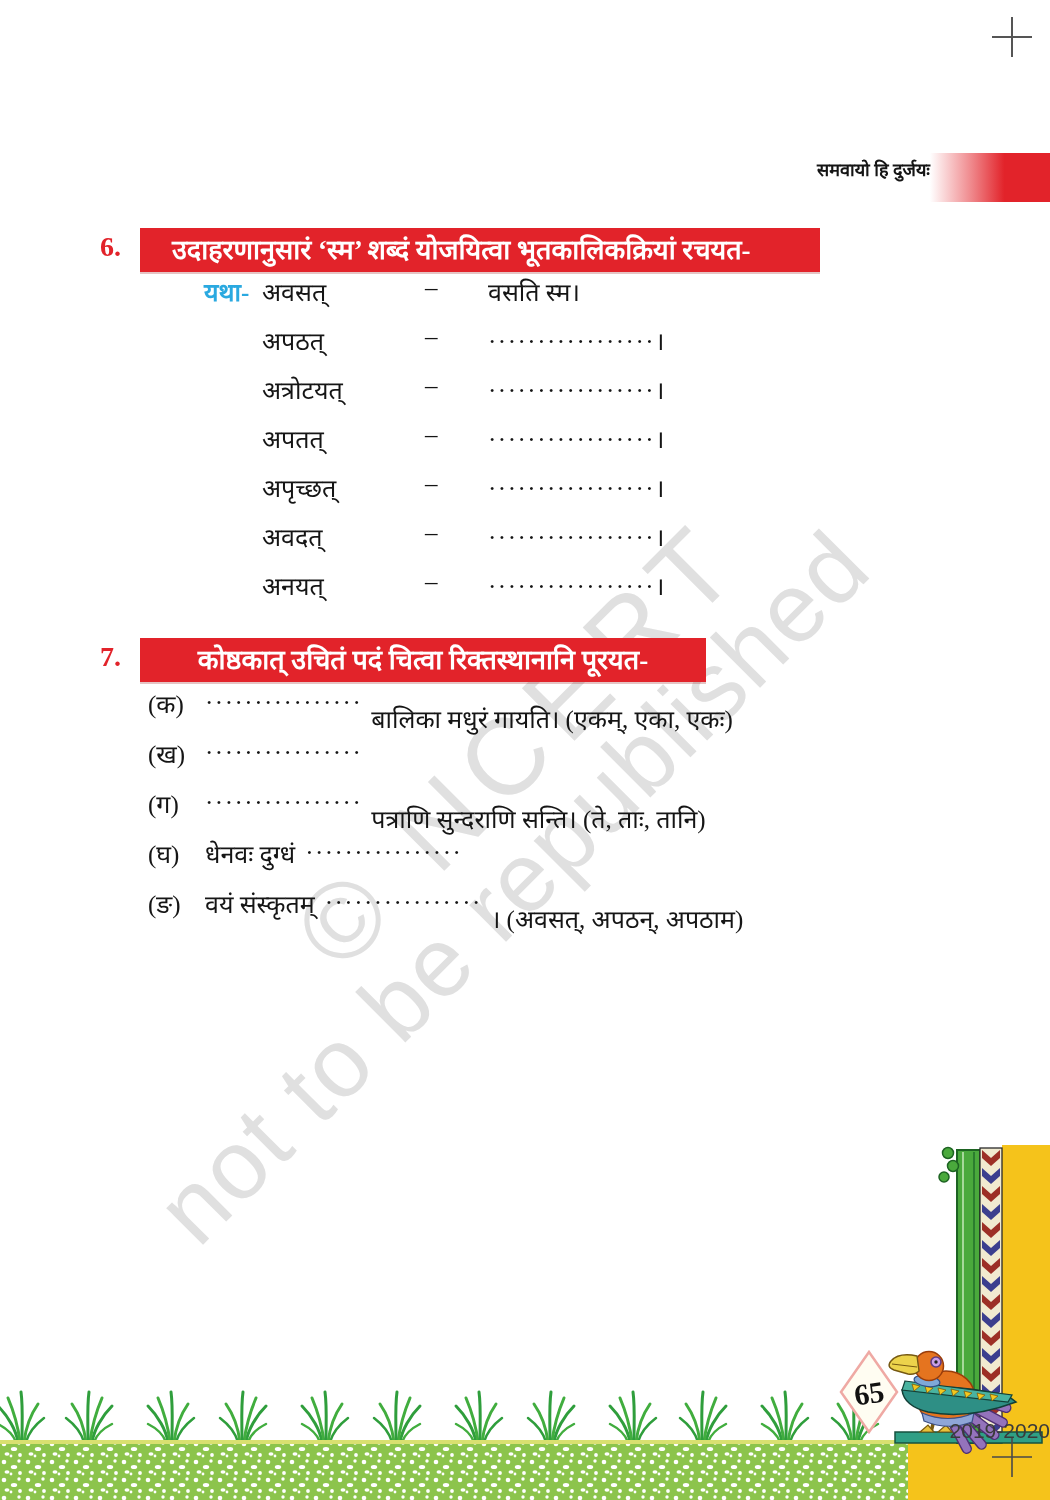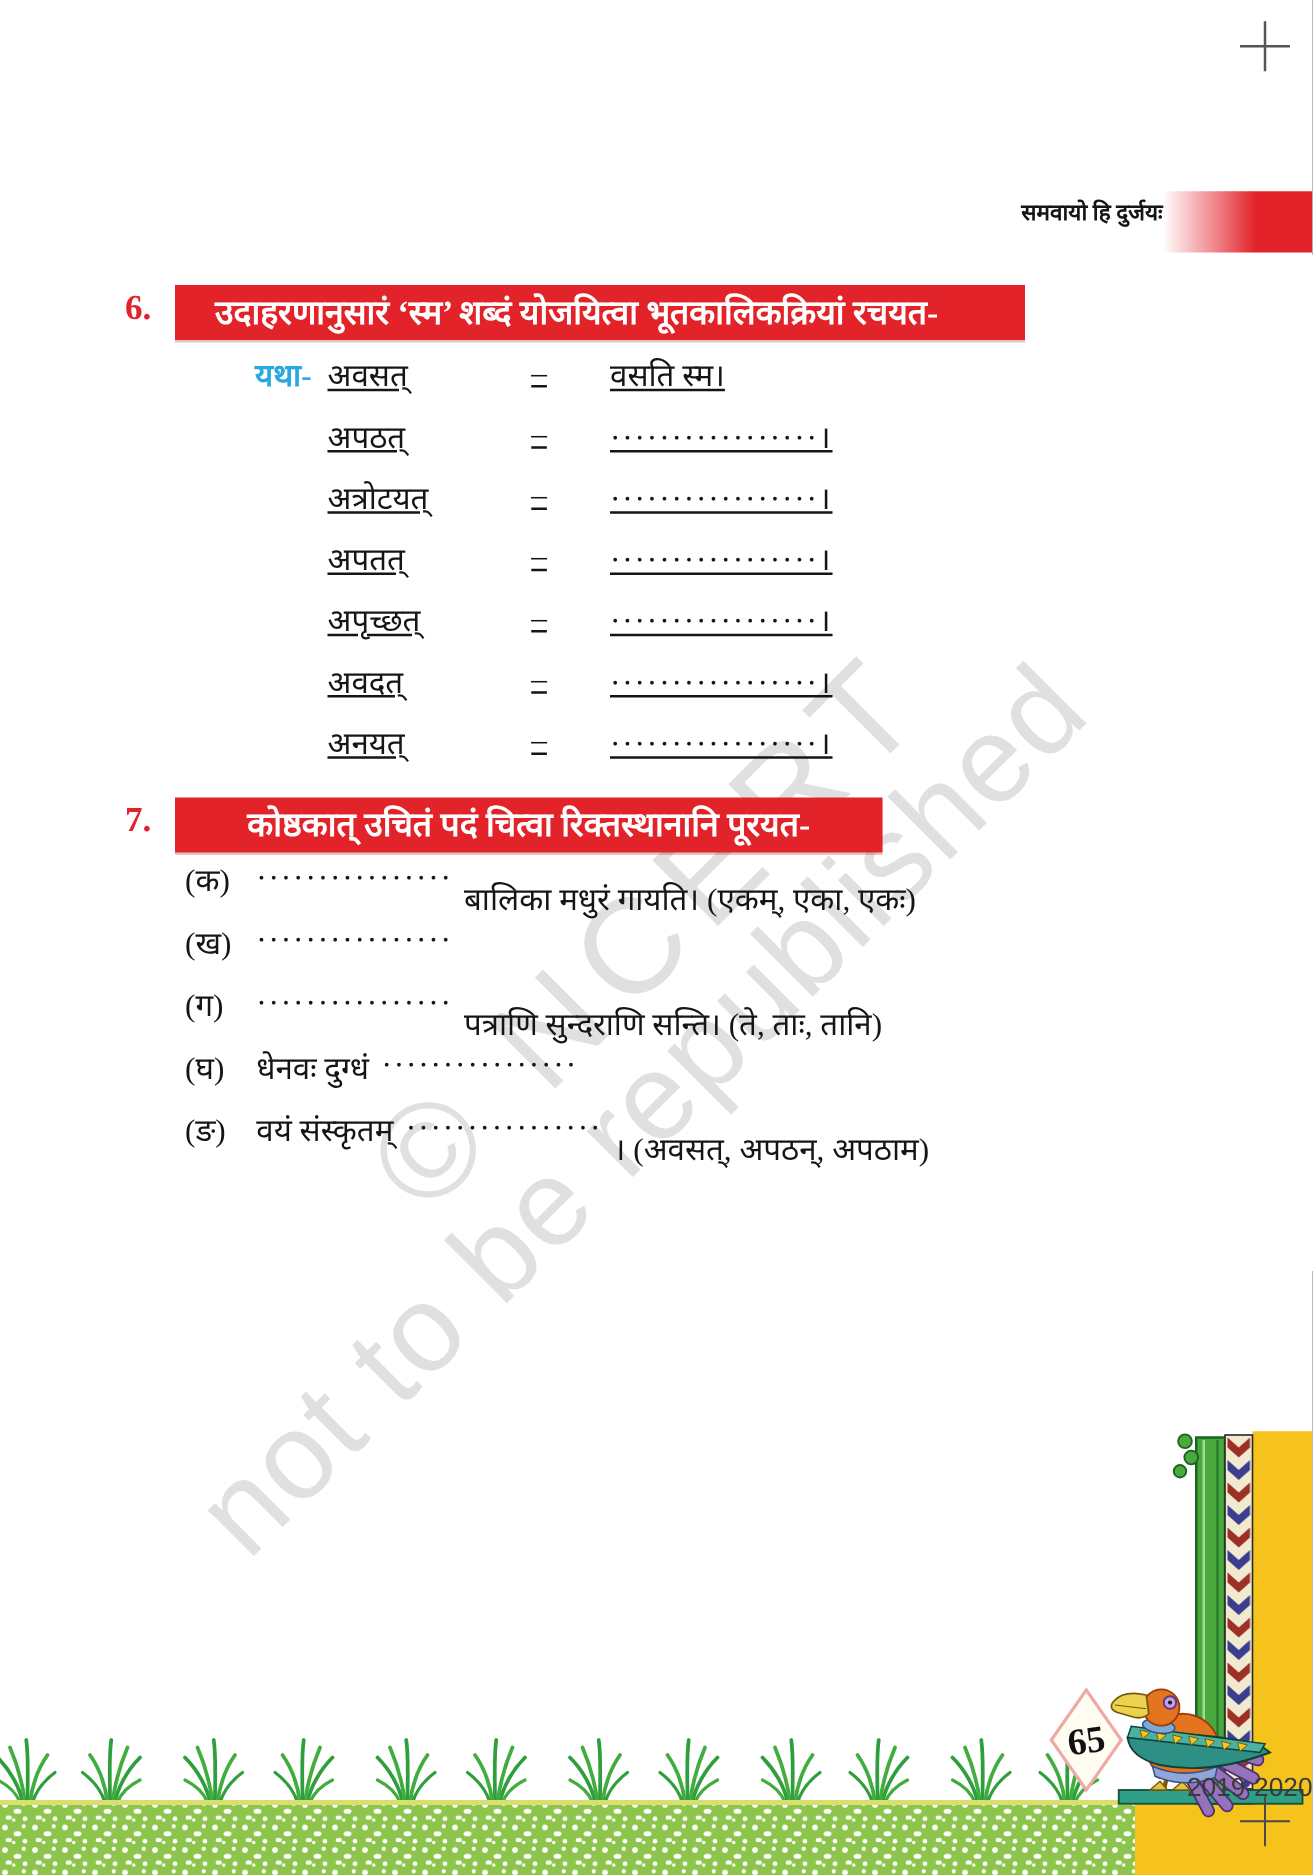--- a/index.html
+++ b/index.html
@@ -28,21 +28,21 @@
   #q7num{left:100px;top:641px;}
   .banner{
     position:absolute;background:#e2232a;color:#ffffff;font-weight:bold;
     font-size:27px;line-height:44px;height:44px;padding:0 14px;z-index:2;white-space:nowrap;
     box-shadow:0 2px 0 rgba(150,20,20,.25);
   }
   #q6banner{left:140px;top:228px;min-width:634px;padding-left:32px;}
   #q7banner{left:140px;top:638px;min-width:538px;text-align:center;}
   
   .q6rows{position:absolute;left:262px;top:274px;z-index:2;font-size:25px;}
-  .q6row{position:relative;height:49px;display:flex;align-items:center;text-decoration:underline;}
+  .q6row{position:relative;height:49px;display:flex;align-items:flex-start;}
   .example{position:absolute;left:-58px;color:#2aa9e0;font-weight:bold;}
   .q6word{width:163px;}
   .q6dash{width:63px;}
   .q6dots{letter-spacing:1.5px;}
   
   .q7items{position:absolute;left:148px;top:678px;z-index:2;font-size:25px;}
   .q7item{height:50px;display:flex;align-items:center;}
   .q7label{width:57px;}
   .q7before:not(:empty){margin-right:10px;}
   .q7dots{letter-spacing:1.5px;}

